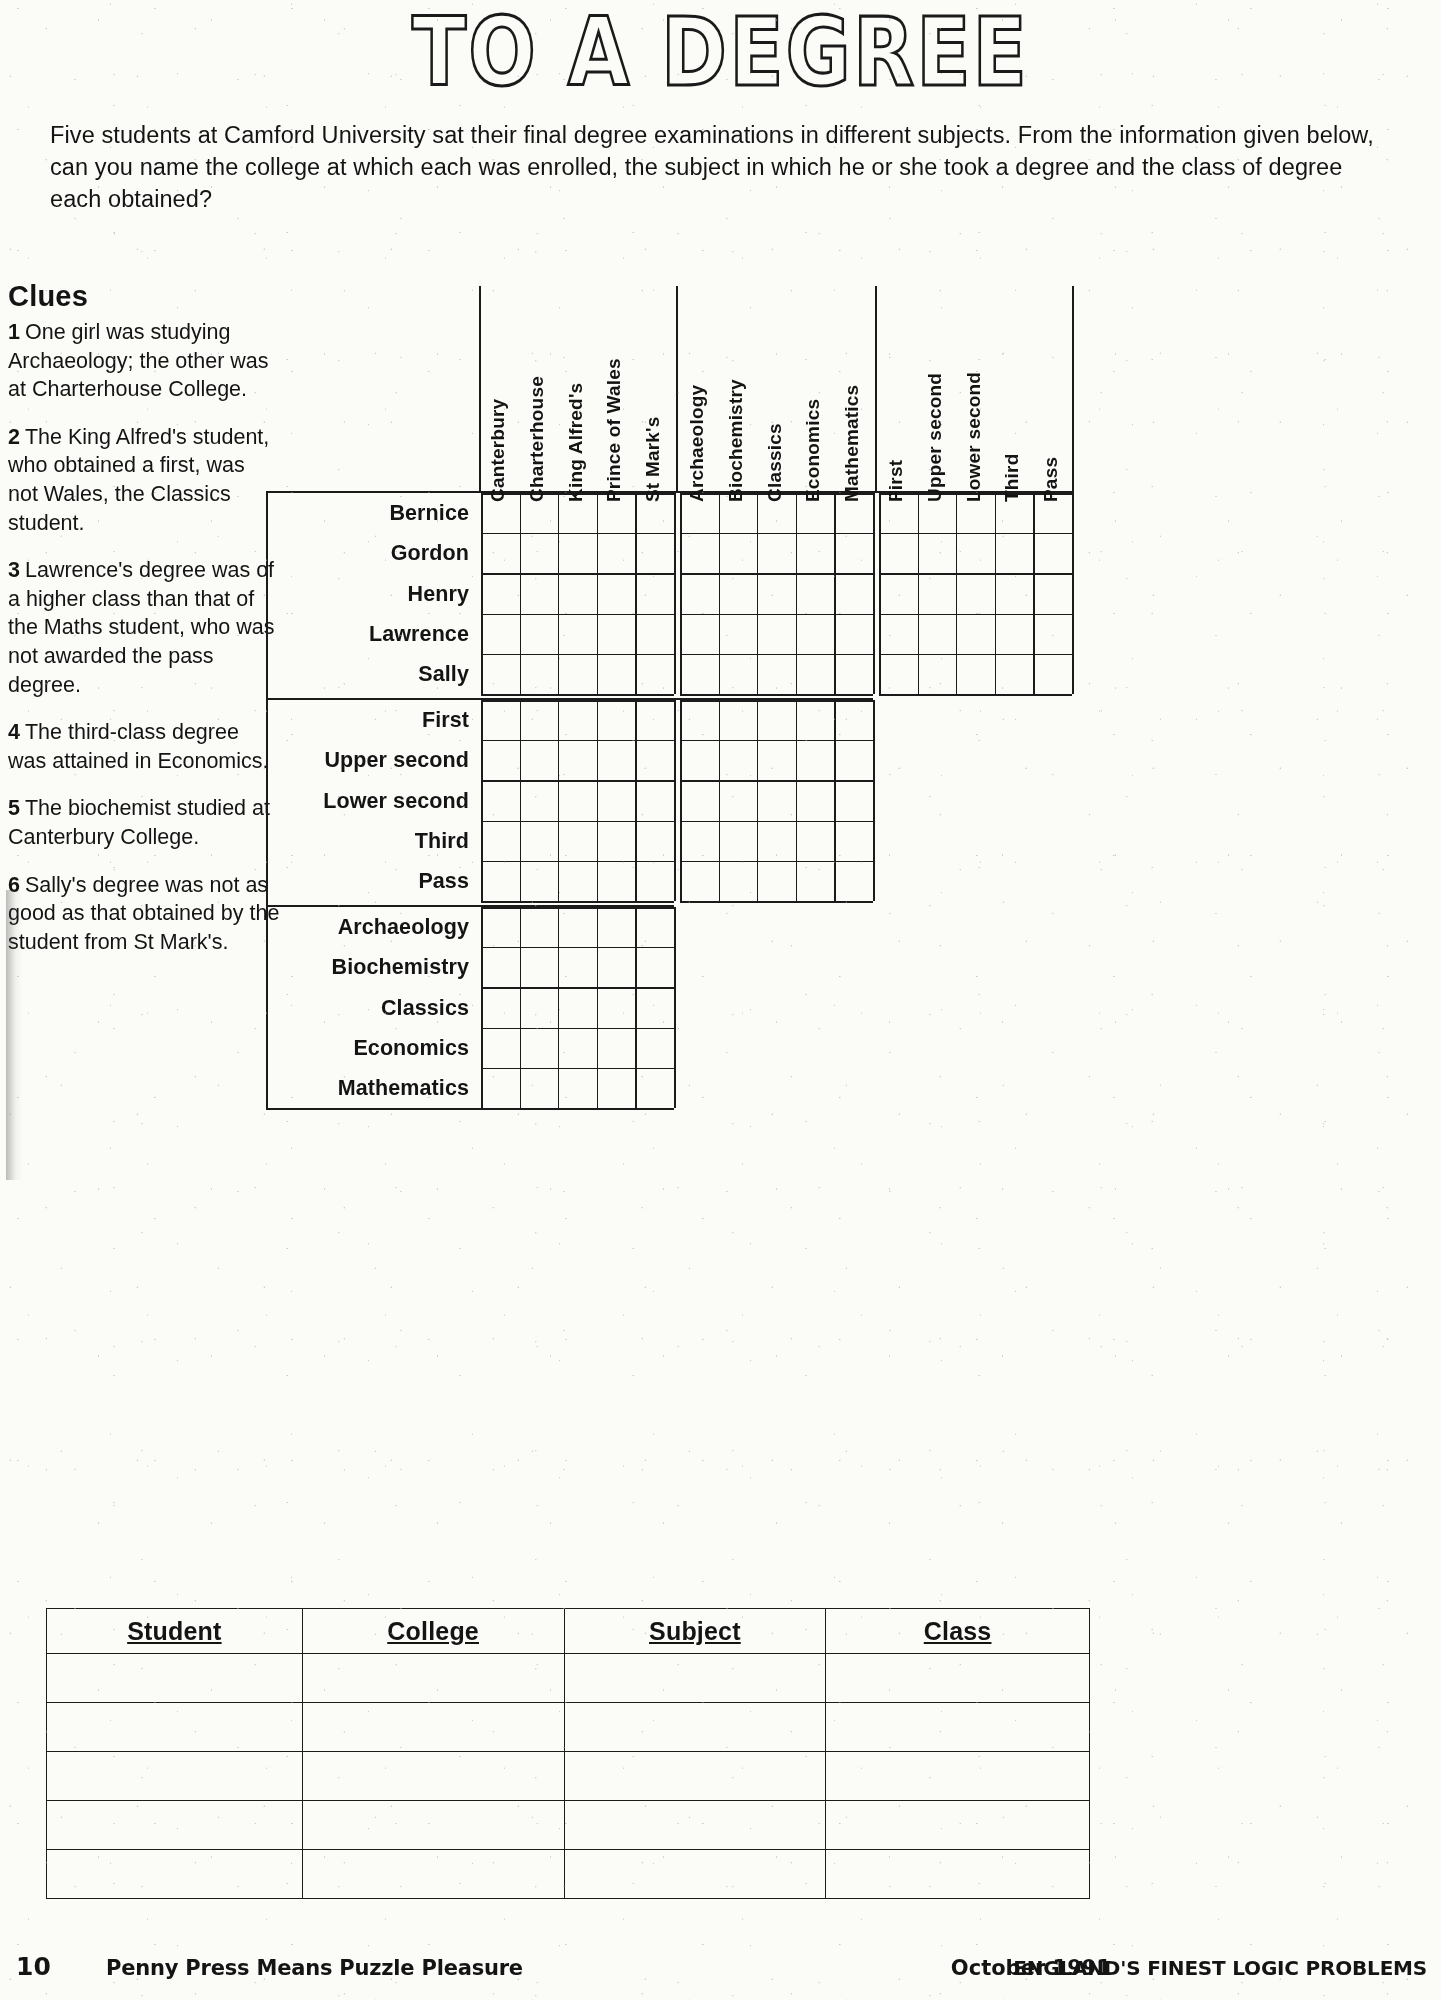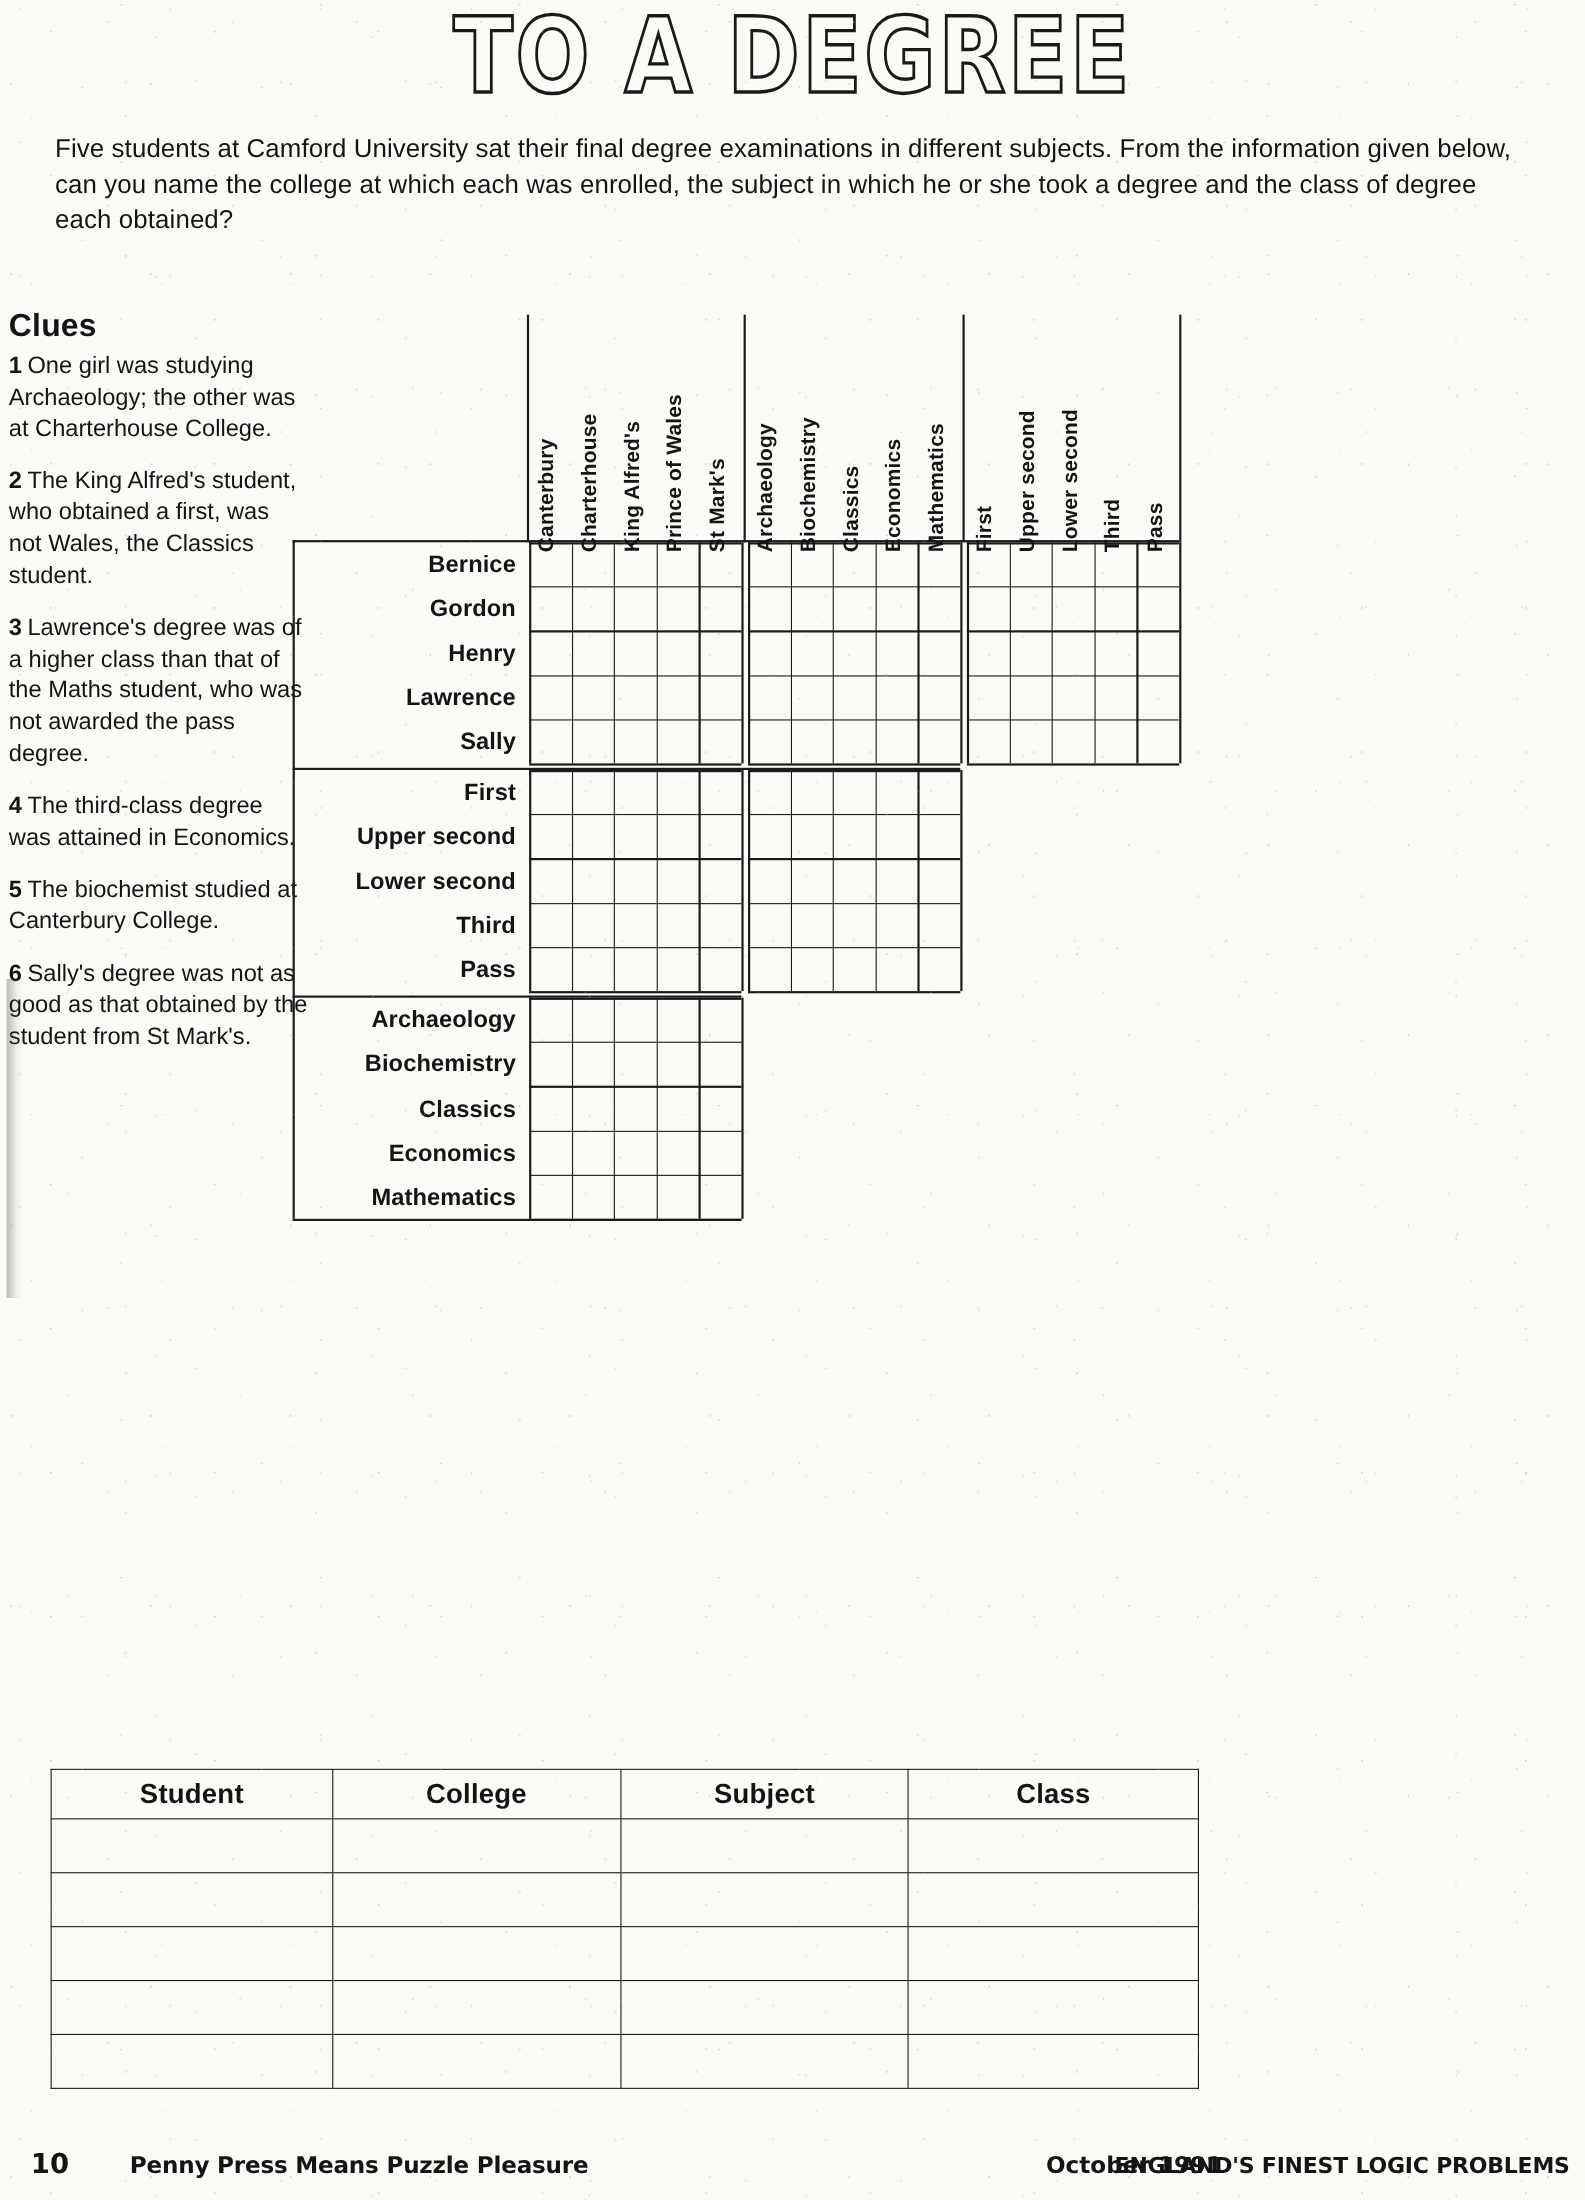--- a/index.html
+++ b/index.html
@@ -142,40 +142,41 @@
     letter-spacing: .1px;
   }
 
   
   #answer-table {
     position: absolute;
     left: 46px;
     top: 1608px;
     width: 1044px;
     border-collapse: collapse;
+    text-decoration: underline;
   }
   #answer-table th, #answer-table td {
     border: 1.6px solid #1b1b1b;
     height: 46px;
   }
   #answer-table th {
     font-size: 25px;
     font-weight: bold;
     height: 42px;
     letter-spacing: .2px;
   }
   #answer-table col.c1 { width: 256px; }
   #answer-table col.c2 { width: 262px; }
   #answer-table col.c3 { width: 262px; }
   #answer-table col.c4 { width: 264px; }
 
   
   .footer {
     position: absolute;
-    left: 16px;
+    left: 4px;
     right: 0;
     bottom: 18px;
     height: 30px;
   }
   .foot-page {
     position: absolute;
     left: 12px;
     top: 0;
     font-size: 25px;
     font-weight: bold;

